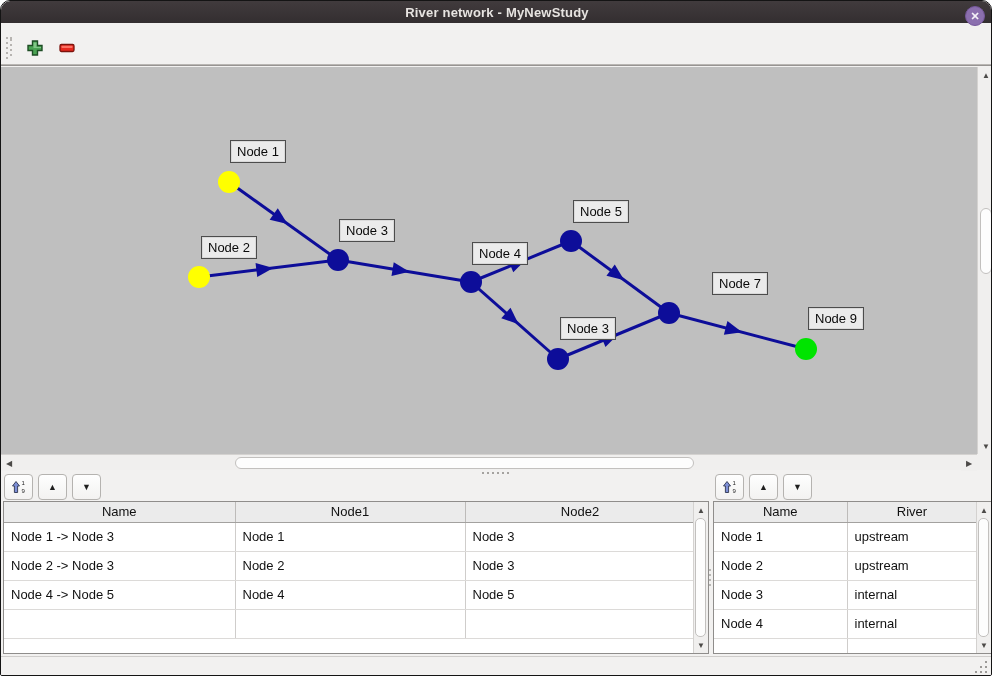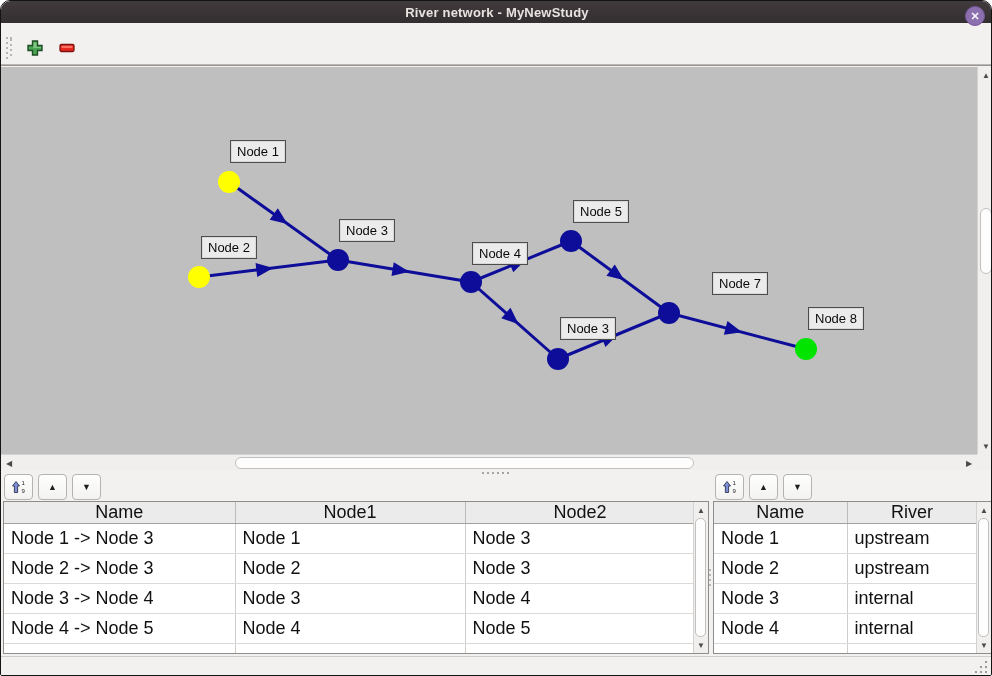--- a/index.html
+++ b/index.html
@@ -39,21 +39,21 @@
   .bottom{position:absolute;top:473px;left:0;width:992px;height:182px;background:#f2f1f0;}
   .btnrow{position:absolute;top:0;height:27px;display:flex;gap:5px;}
   .btnrow.left{left:3px;}
   .btnrow.right{left:714px;}
   .sq-btn{width:29px;height:26px;border:1px solid #b5b3b0;border-radius:4px;background:linear-gradient(#fefefe,#f3f2f1);display:flex;align-items:center;justify-content:center;cursor:pointer;padding:0;}
   .tri{font-size:9px;color:#1f1f1f;line-height:1;}
 
   .tablebox{position:absolute;top:27px;height:153px;background:#ffffff;border:1px solid #8f8d8b;overflow:hidden;}
   .tablebox.left{left:2px;width:706px;}
   .tablebox.right{left:712px;width:279px;}
-  table.grid{border-collapse:collapse;table-layout:fixed;font-size:18px;color:#111;}
+  table.grid{border-collapse:collapse;table-layout:fixed;font-size:13px;color:#111;}
   table.grid th{height:20px;background:#ebebeb;font-weight:normal;text-align:center;border-right:1px solid #bdbbb9;border-bottom:1px solid #a3a19f;padding:0 4px;}
   table.grid td{height:29px;border-right:1px solid #cfcdcb;border-bottom:1px solid #dcdad8;padding:4px 7px;background:#fff;white-space:nowrap;overflow:hidden;}
   table.left-grid{width:691px;}
   table.left-grid col:nth-child(1){width:231px;}
   table.left-grid col:nth-child(2){width:230px;}
   table.left-grid col:nth-child(3){width:230px;}
   table.right-grid{width:263px;}
   table.right-grid col:nth-child(1){width:133px;}
   table.right-grid col:nth-child(2){width:130px;}
 
@@ -126,21 +126,21 @@
           <circle cx="805" cy="282" r="11" fill="#00e400"></circle>
         </svg>
       <div id="label-layer">
           <div class="node-label" style="left: 229px; top: 73px;">Node 1</div>
           <div class="node-label" style="left: 200px; top: 169px;">Node 2</div>
           <div class="node-label" style="left: 338px; top: 152px;">Node 3</div>
           <div class="node-label" style="left: 471px; top: 175px;">Node 4</div>
           <div class="node-label" style="left: 572px; top: 133px;">Node 5</div>
           <div class="node-label" style="left: 559px; top: 250px;">Node 3</div>
           <div class="node-label" style="left: 671px; top: 205px; margin-left: 40px;">Node 7</div>
-          <div class="node-label" style="left: 807px; top: 240px;">Node 8</div>
+          <div class="node-label" style="left: 807px; top: 240px;">Node 9</div>
         </div>
     </div>
 
     <div class="vscroll">
       <div class="sb-arrow" style="top:0;left:0;">▲</div>
       <div class="vthumb" style="top:141px;height:66px;"></div>
       <div class="sb-arrow" style="bottom:0;left:0;">▼</div>
     </div>
 
     <div class="hscroll">
@@ -206,25 +206,20 @@
           <tbody>
             <tr>
               <td>Node 1 -&gt; Node 3</td>
               <td>Node 1</td>
               <td>Node 3</td>
             </tr>
             <tr>
               <td>Node 2 -&gt; Node 3</td>
               <td>Node 2</td>
               <td>Node 3</td>
-            </tr>
-            <tr>
-              <td>Node 3 -&gt; Node 4</td>
-              <td>Node 3</td>
-              <td>Node 4</td>
             </tr>
             <tr>
               <td>Node 4 -&gt; Node 5</td>
               <td>Node 4</td>
               <td>Node 5</td>
             </tr>
             <tr>
               <td></td>
               <td></td>
               <td></td>

